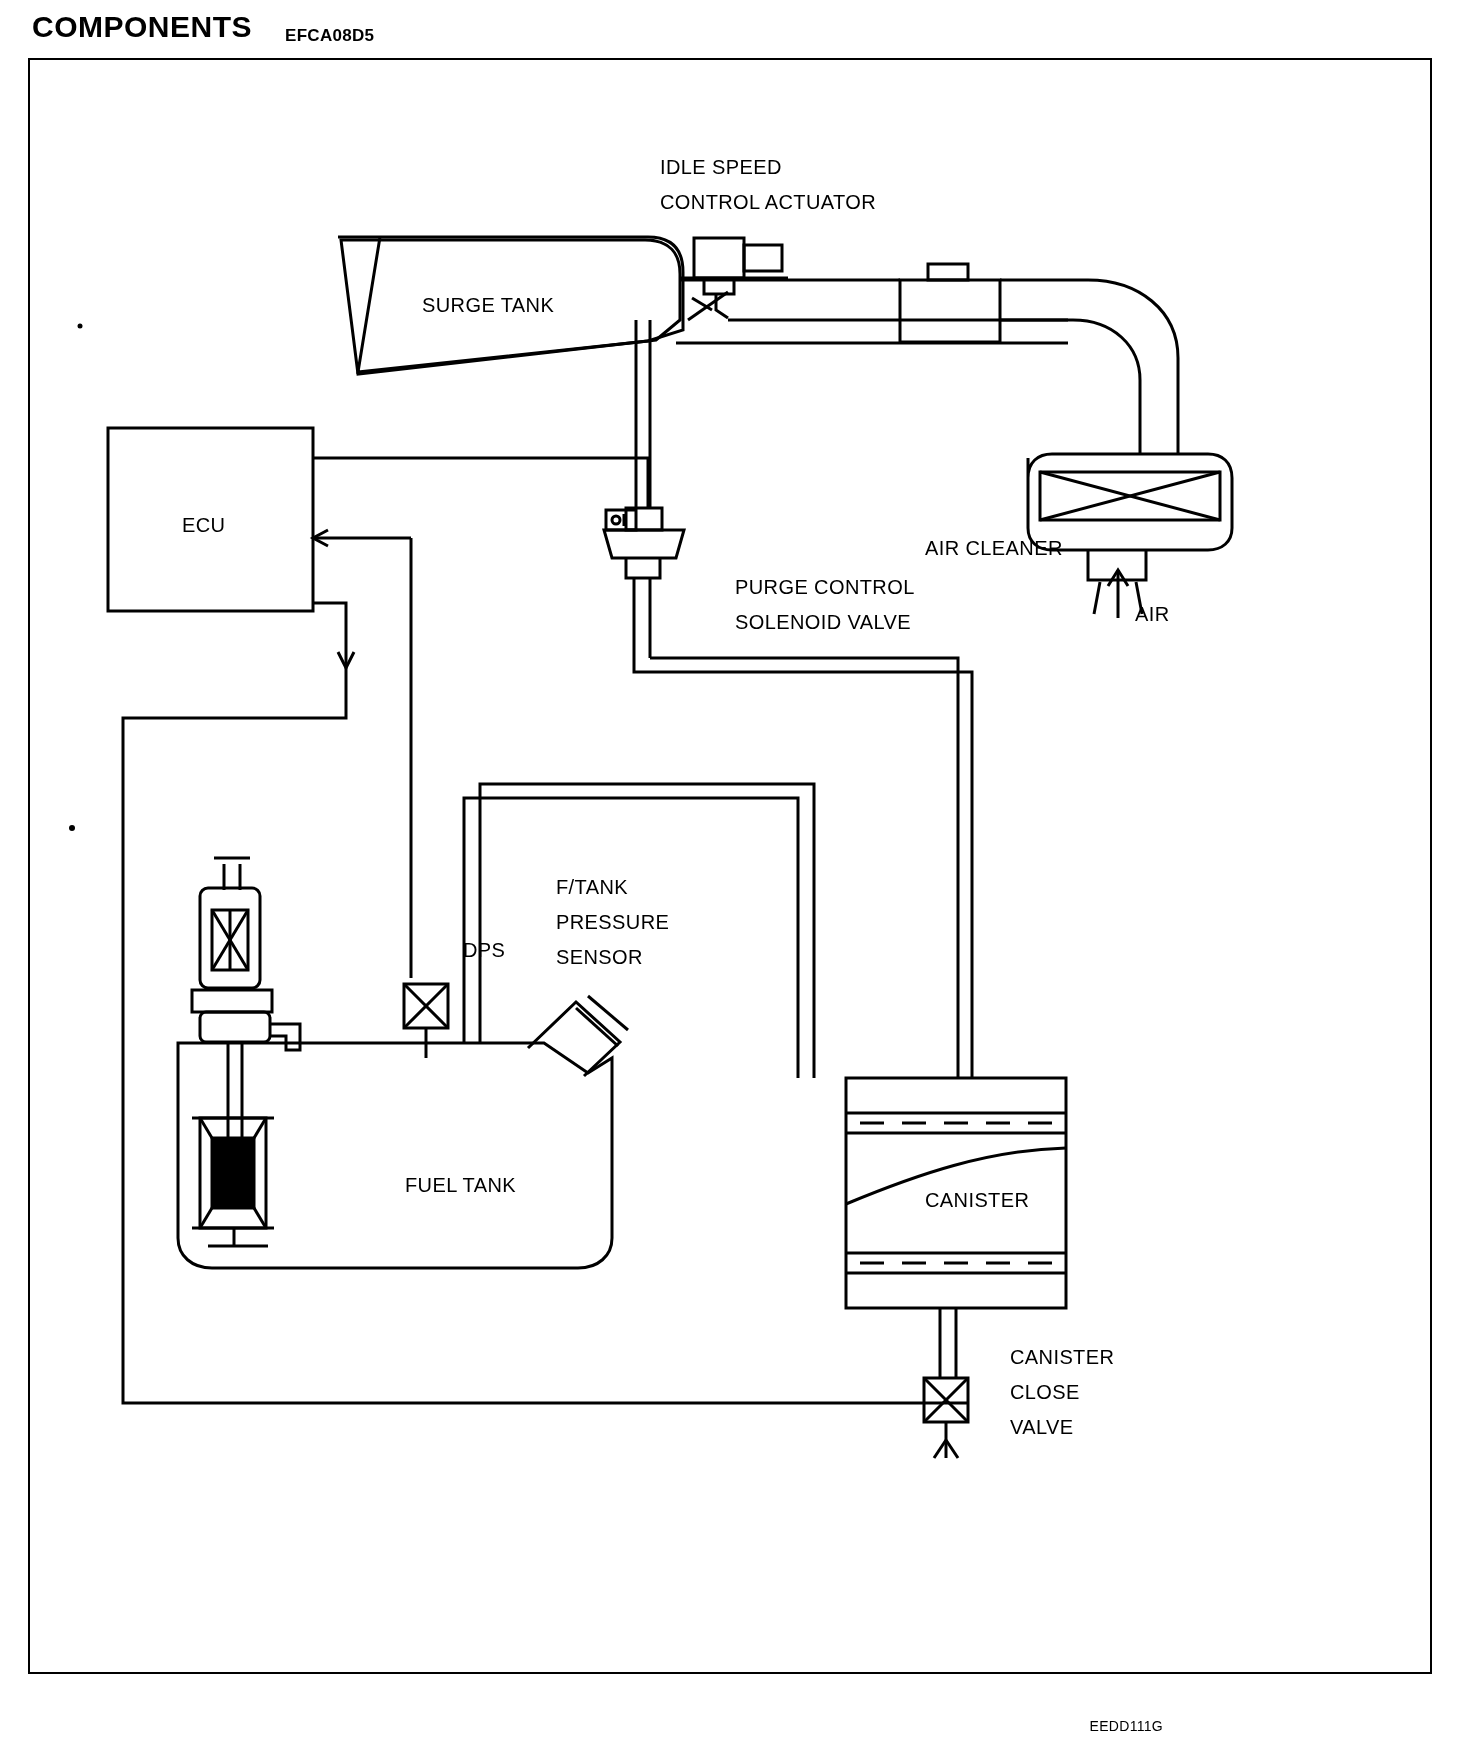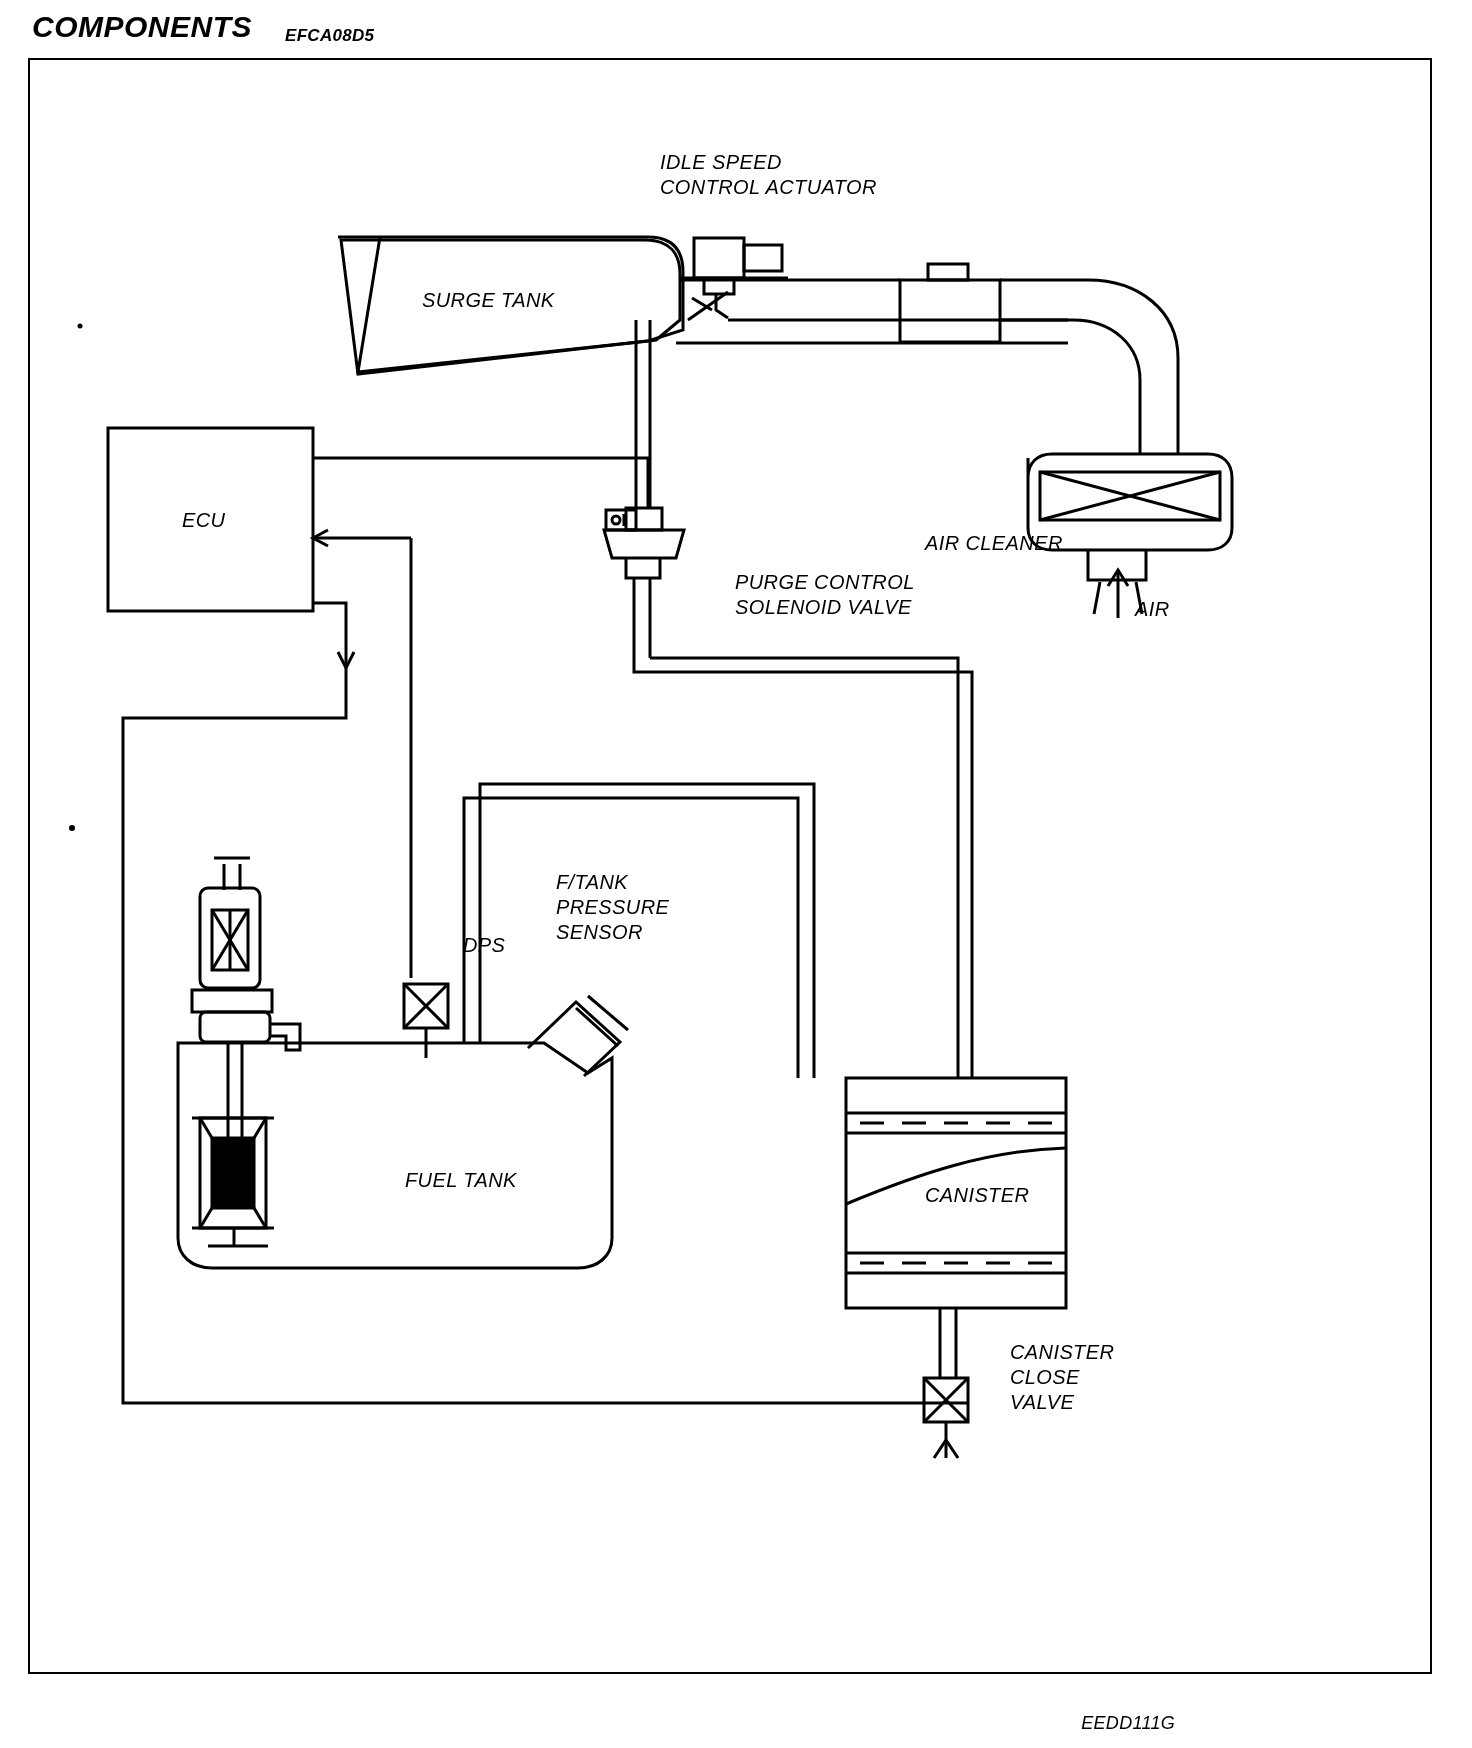--- a/index.html
+++ b/index.html
@@ -13,63 +13,62 @@
     position: relative;
     font-family: "Liberation Sans", sans-serif;
     color: #000000;
     overflow: hidden;
   }
   #page {
     position: absolute;
     left: 0; top: 0;
     width: 1211px;
     height: 1748px;
-    font-style: italic;
   }
   .hdr-title {
     position: absolute;
     left: 32px;
     top: 10px;
     font-size: 30px;
     font-weight: bold;
     letter-spacing: 0.5px;
   }
   .hdr-code {
     position: absolute;
     left: 285px;
     top: 26px;
     font-size: 17px;
     font-weight: bold;
     letter-spacing: 0.3px;
   }
   .footer-code {
     position: absolute;
-    right: 36px;
+    right: 48px;
     bottom: 14px;
-    font-size: 18px;
+    font-size: 14px;
     letter-spacing: 0.3px;
   }
   .frame {
     position: absolute;
     left: 28px;
     top: 58px;
     width: 1404px;
     height: 1616px;
     border: 2px solid #000;
     box-sizing: border-box;
   }
   svg.diagram {
     position: absolute;
     left: 28px;
     top: 58px;
   }
   .lbl {
     position: absolute;
     font-size: 20px;
-    line-height: 25px;
+    line-height: 35px;
     letter-spacing: 0.4px;
     white-space: pre;
   }
 </style>
 </head>
 <body>
 
 <div id="page">
 
   <div class="hdr-title">COMPONENTS</div>

